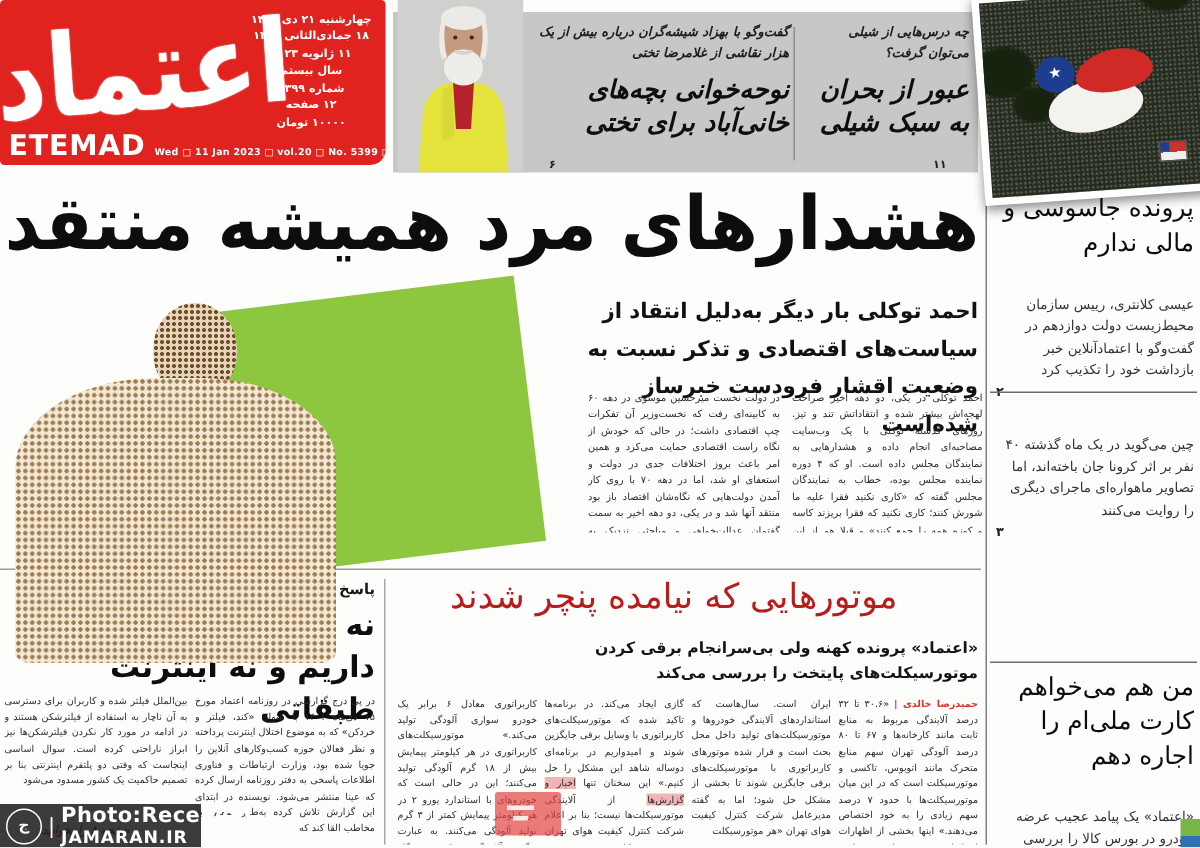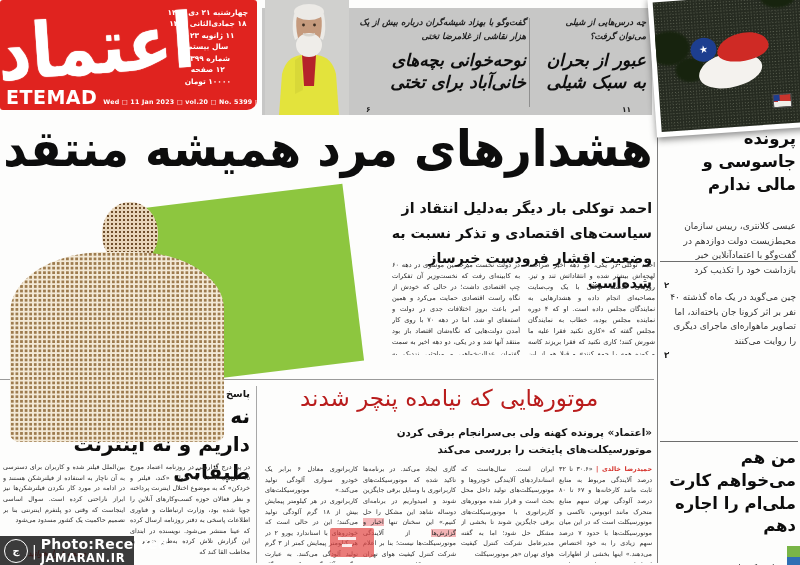--- a/index.html
+++ b/index.html
@@ -101,21 +101,21 @@
     z-index:5;display:flex;align-items:center;gap:4px;padding:0 4px;box-sizing:border-box;direction:ltr;}
   .wm-logo{width:22px;height:22px;border:1.5px solid #fff;border-radius:50%;color:#fff;flex:0 0 auto;
     font-size:10px;line-height:22px;text-align:center;font-weight:bold;}
   .wm-sep{color:#fff;font-size:14px;line-height:1;}
   .wm-text{color:#fff;line-height:1.15;}
   .wm-l1{font-size:14px;font-weight:bold;letter-spacing:.3px;}
   .wm-l2{font-size:11.5px;font-weight:bold;letter-spacing:.6px;}
   
   .side-div{position:absolute;left:657px;top:126px;width:1px;height:437px;background:#7e7e7e;}
   .side-art{position:absolute;left:664px;width:132px;text-align:right;}
-  .side-title{font-size:16.5px;font-weight:bold;line-height:1.38;color:#0d0d0d;}
+  .side-title{font-size:16.5px;font-weight:normal;line-height:1.38;color:#0d0d0d;}
   .side-sum{margin-top:23px;font-size:9px;line-height:1.62;color:#333;}
   .side-page{margin-top:2px;font-size:8.5px;font-weight:bold;text-align:left;color:#222;}
   .sa1{top:128px;} .sa2{top:267px;} .sa3{top:447px;}
   .side-rule{position:absolute;left:660px;width:138px;height:1px;background:#6d6d6d;}
   .sr1{top:261px;} .sr2{top:441px;}
   .corner-graphic{position:absolute;left:787px;top:546px;width:13px;height:19px;
     background:linear-gradient(#79b547 0 58%,#2f6fb4 58% 100%);}
 </style>
 </head>
 <body>

